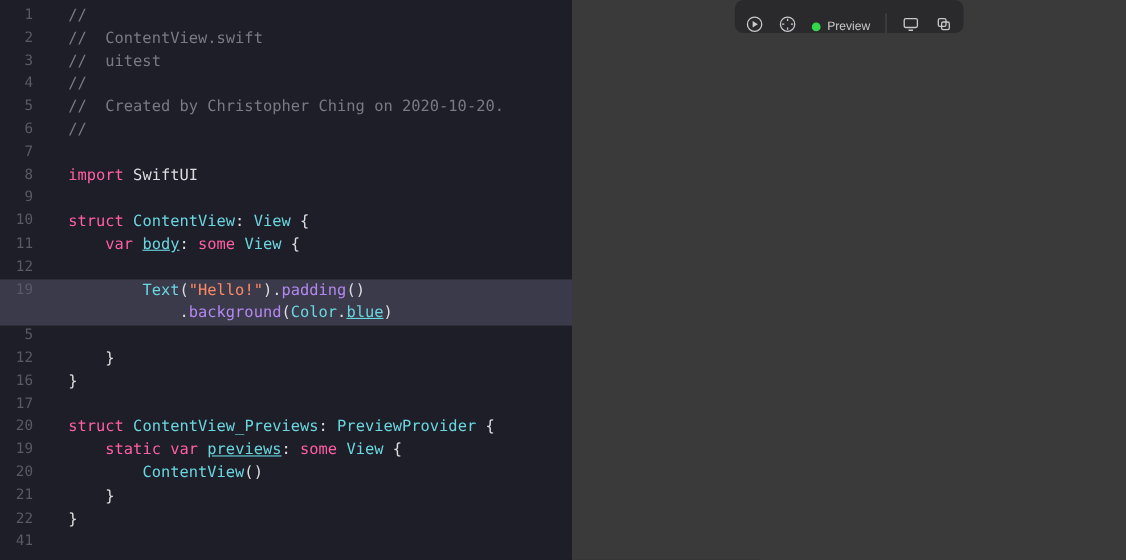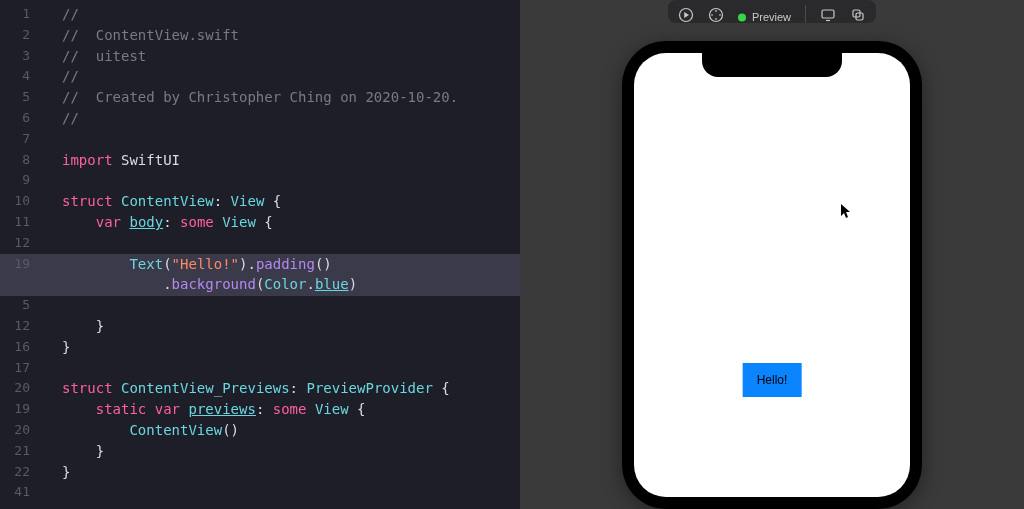--- a/index.html
+++ b/index.html
@@ -208,27 +208,14 @@
         </svg>
     </div>
     <div class="icon-btn">
       <svg width="16" height="16" viewBox="0 0 16 16">
           <rect x="3" y="3" width="7" height="7" rx="1.5" fill="none" stroke="currentColor" stroke-width="1.2"></rect>
           <rect x="6" y="6" width="7" height="7" rx="1.5" fill="none" stroke="currentColor" stroke-width="1.2"></rect>
         </svg>
     </div>
   </div>
 
-  <div class="device-frame">
-    <div class="device-screen">
-      <div class="device-notch"></div>
-      <div class="mouse-cursor">
-        <svg width="12" height="16" viewBox="0 0 12 16">
-            <path d="M1 1 L1 13 L4 10 L6 15 L8 14 L6 9 L10 9 Z" fill="#000"></path>
-          </svg>
-      </div>
-      <div class="hello-box">
-        <span>Hello!</span>
-      </div>
-    </div>
-  </div>
 
 </div>
 
 </body></html>

